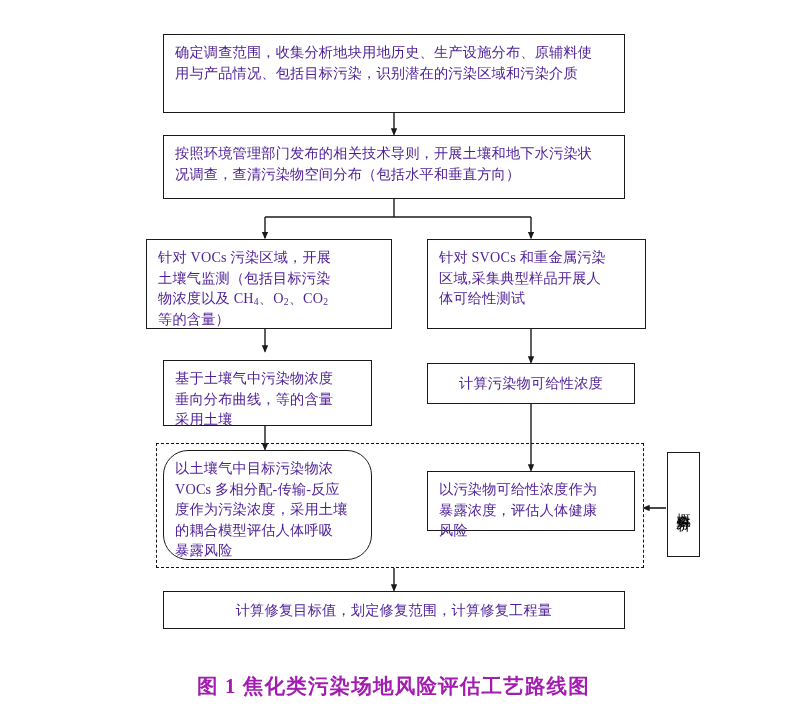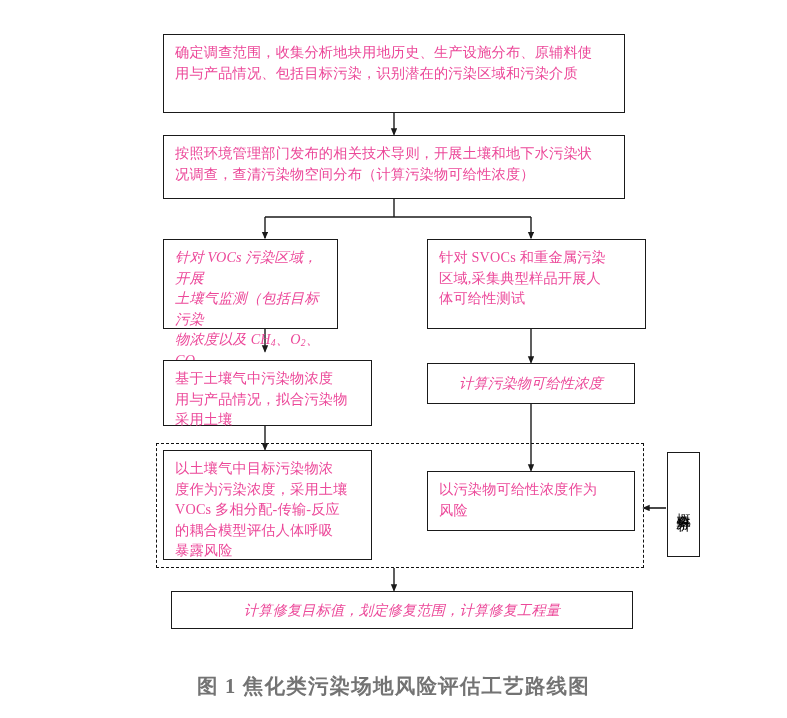--- a/index.html
+++ b/index.html
@@ -18,37 +18,36 @@
     background: #ffffff;
     overflow: hidden;
   }
   .box {
     position: absolute;
     box-sizing: border-box;
     border: 1.2px solid #1a1a1a;
     background: #ffffff;
     font-size: 14.2px;
     line-height: 1.45;
-    color: #ec4899;
+    color: #4c1d95;
     letter-spacing: 0.2px;
   }
   .box .inner {
     padding: 7px 9px 6px 11px;
   }
   .box.center .inner {
     text-align: center;
   }
   .box.center {
     display: flex;
     align-items: center;
     justify-content: center;
   }
   .box.center .inner {
     padding: 0 10px;
-    font-style: italic;
   }
   .dashed-region {
     position: absolute;
     box-sizing: border-box;
     border: 1.8px dashed #111111;
     background: transparent;
   }
   .vbox {
     position: absolute;
     box-sizing: border-box;
@@ -67,21 +66,21 @@
     line-height: 1;
   }
   .caption {
     position: absolute;
     left: 0;
     width: 787px;
     text-align: center;
     font-size: 20.5px;
     font-weight: bold;
     letter-spacing: 1.2px;
-    color: #737373;
+    color: #a21caf;
   }
   svg.wires {
     position: absolute;
     left: 0;
     top: 0;
     width: 787px;
     height: 718px;
     pointer-events: none;
   }
   sub {
@@ -127,75 +126,76 @@
   <div class="box" style="left:163px; top:34px; width:462px; height:79px;">
     <div class="inner">
       <div>确定调查范围，收集分析地块用地历史、生产设施分布、原辅料使</div>
       <div>用与产品情况、包括目标污染，识别潜在的污染区域和污染介质</div>
     </div>
   </div>
 
   <div class="box" style="left:163px; top:135px; width:462px; height:64px;">
     <div class="inner">
       <div>按照环境管理部门发布的相关技术导则，开展土壤和地下水污染状</div>
-      <div>况调查，查清污染物空间分布（计算污染物可给性浓度）</div>
-    </div>
-  </div>
-
-  <div class="box" style="left:163px; top:239px; width:175px; height:90px;font-style:italic;">
+      <div>况调查，查清污染物空间分布（包括水平和垂直方向）</div>
+    </div>
+  </div>
+
+  <div class="box" style="left:146px; top:239px; width:246px; height:90px;">
     <div class="inner">
       <div>针对 VOCs 污染区域，开展</div>
       <div>土壤气监测（包括目标污染</div>
       <div><span class="latin">物浓度以及 CH</span><sub>4</sub><span class="latin">、O</span><sub>2</sub><span class="latin">、CO</span><sub>2</sub></div>
       <div>等的含量）</div>
     </div>
   </div>
 
   <div class="box" style="left:427px; top:239px; width:219px; height:90px;">
     <div class="inner">
       <div>针对 SVOCs 和重金属污染</div>
       <div>区域,采集典型样品开展人</div>
       <div>体可给性测试</div>
     </div>
   </div>
 
   <div class="box" style="left:163px; top:360px; width:209px; height:66px;">
     <div class="inner">
       <div>基于土壤气中污染物浓度</div>
-      <div>用与产品情况，拟合污染物</div>
+      <div>垂向分布曲线，等的含量</div>
       <div>采用土壤</div>
     </div>
   </div>
 
   <div class="box center" style="left:427px; top:363px; width:208px; height:41px;">
     <div class="inner">计算污染物可给性浓度</div>
   </div>
 
   <div class="dashed-region" style="left:156px; top:443px; width:488px; height:125px;"></div>
 
-  <div class="box" style="left:163px; top:450px; width:209px; height:110px;">
+  <div class="box" style="left:163px; top:450px; width:209px; height:110px;border-radius:25px;">
     <div class="inner">
       <div>以土壤气中目标污染物浓</div>
+      <div>VOCs 多相分配-传输-反应</div>
       <div>度作为污染浓度，采用土壤</div>
-      <div>VOCs 多相分配-传输-反应</div>
       <div>的耦合模型评估人体呼吸</div>
       <div>暴露风险</div>
     </div>
   </div>
 
   <div class="box" style="left:427px; top:471px; width:208px; height:60px;">
     <div class="inner">
       <div>以污染物可给性浓度作为</div>
+      <div>暴露浓度，评估人体健康</div>
       <div>风险</div>
     </div>
   </div>
 
   <div class="vbox" style="left:667px; top:452px; width:33px; height:105px;">
     <div class="vtext">概率分析</div>
   </div>
 
-  <div class="box center" style="left:163px; top:591px; width:462px; height:38px;margin-left:8px;">
+  <div class="box center" style="left:163px; top:591px; width:462px; height:38px;">
     <div class="inner">计算修复目标值，划定修复范围，计算修复工程量</div>
   </div>
 
   <div class="caption" style="top:672px;">图 1  焦化类污染场地风险评估工艺路线图</div>
 
 </div>
 
 </body></html>

